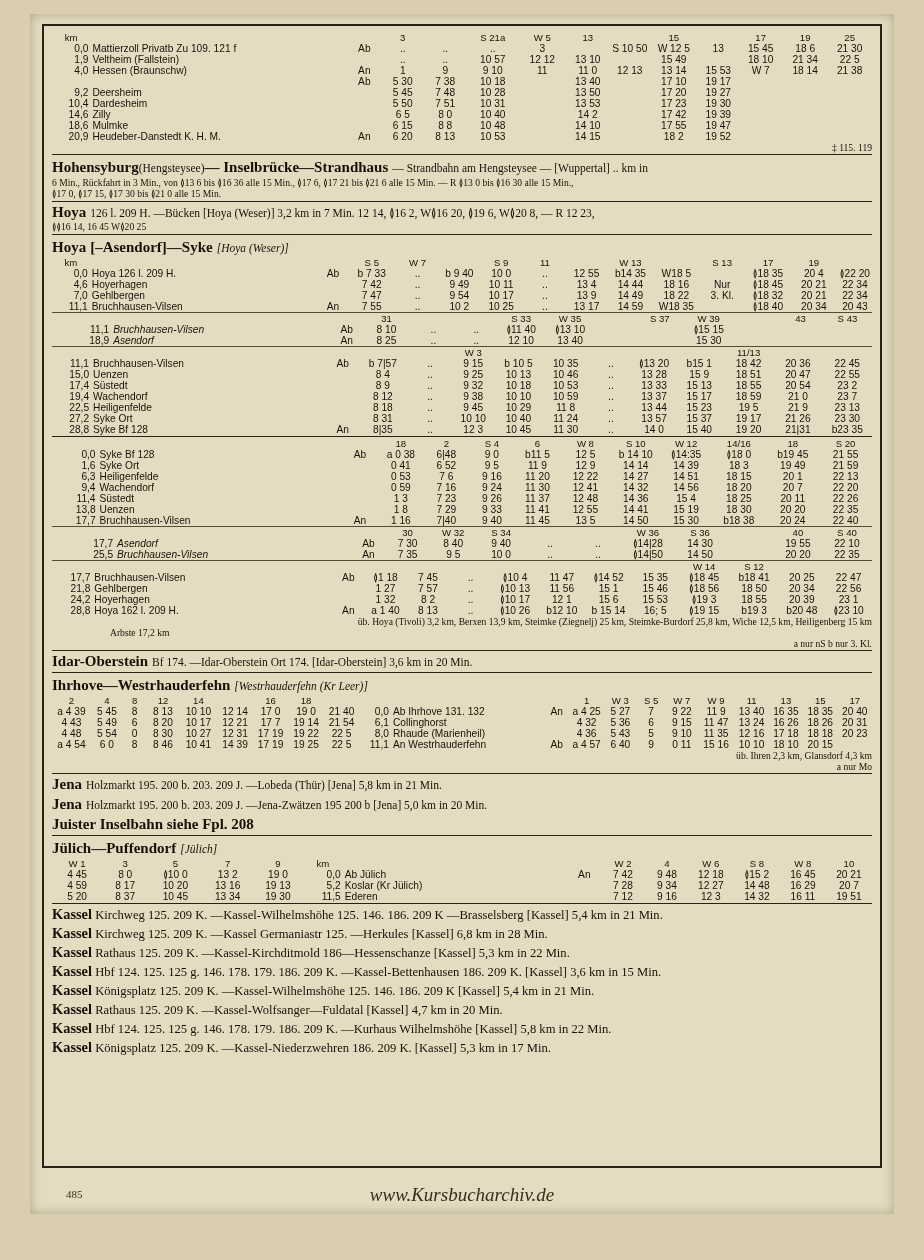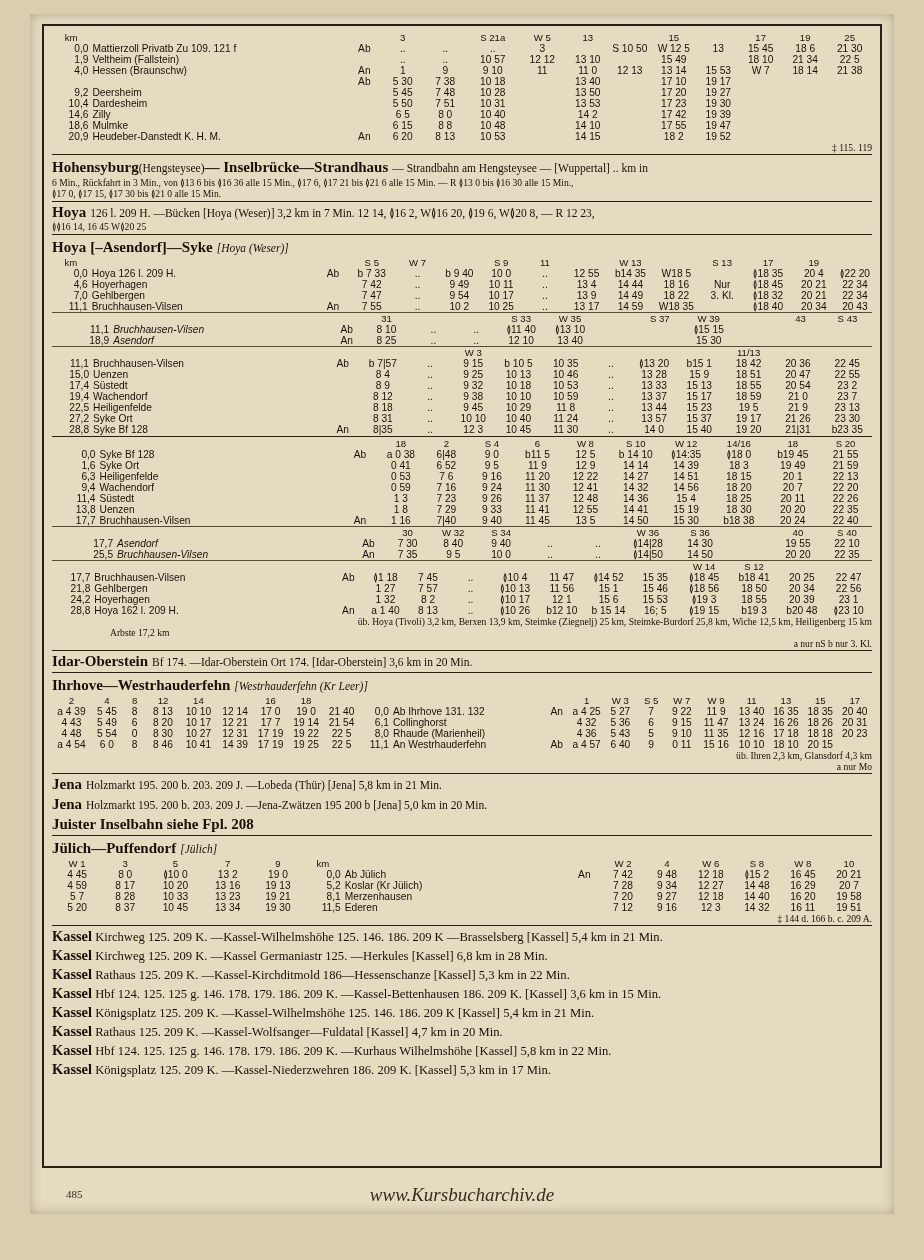--- a/index.html
+++ b/index.html
@@ -995,57 +995,37 @@
           <td class="nm">Koslar (Kr Jülich)</td>
           <td class="c"></td>
           <td class="c">7 28</td>
           <td class="c">9 34</td>
           <td class="c">12 27</td>
           <td class="c">14 48</td>
           <td class="c">16 29</td>
           <td class="c">20 7</td>
         </tr>
         <tr>
-          <td class="c">5 7</td>
-          <td class="c">8 28</td>
-          <td class="c">10 33</td>
-          <td class="c">13 23</td>
-          <td class="c">19 21</td>
-          <td class="km">8,1</td>
-          <td class="nm">Merzenhausen</td>
-          <td class="c"></td>
-          <td class="c">7 20</td>
-          <td class="c">9 27</td>
-          <td class="c">12 18</td>
-          <td class="c">14 40</td>
-          <td class="c">16 20</td>
-          <td class="c">19 58</td>
-        </tr>
-        <tr>
           <td class="c">5 20</td>
           <td class="c">8 37</td>
           <td class="c">10 45</td>
           <td class="c">13 34</td>
           <td class="c">19 30</td>
           <td class="km">11,5</td>
           <td class="nm">Ederen</td>
           <td class="c"></td>
           <td class="c">7 12</td>
           <td class="c">9 16</td>
           <td class="c">12 3</td>
           <td class="c">14 32</td>
           <td class="c">16 11</td>
           <td class="c">19 51</td>
         </tr>
       </tbody>
         </table>
-      <div class="small centerline">
-        <span>‡</span>
-        <span>144 d. 166 b. c.        209 A.</span>
-      </div>
       <div class="rule"></div>
 
       <div class="secline">
         <b>Kassel</b>
         <span>Kirchweg 125. 209 K. —Kassel-Wilhelmshöhe 125. 146. 186. 209 K —Brasselsberg [Kassel] 5,4 km in 21 Min.</span>
       </div>
       <div class="secline">
         <b>Kassel</b>
         <span>Kirchweg 125. 209 K. —Kassel Germaniastr 125. —Herkules [Kassel] 6,8 km in 28 Min.</span>
       </div>

